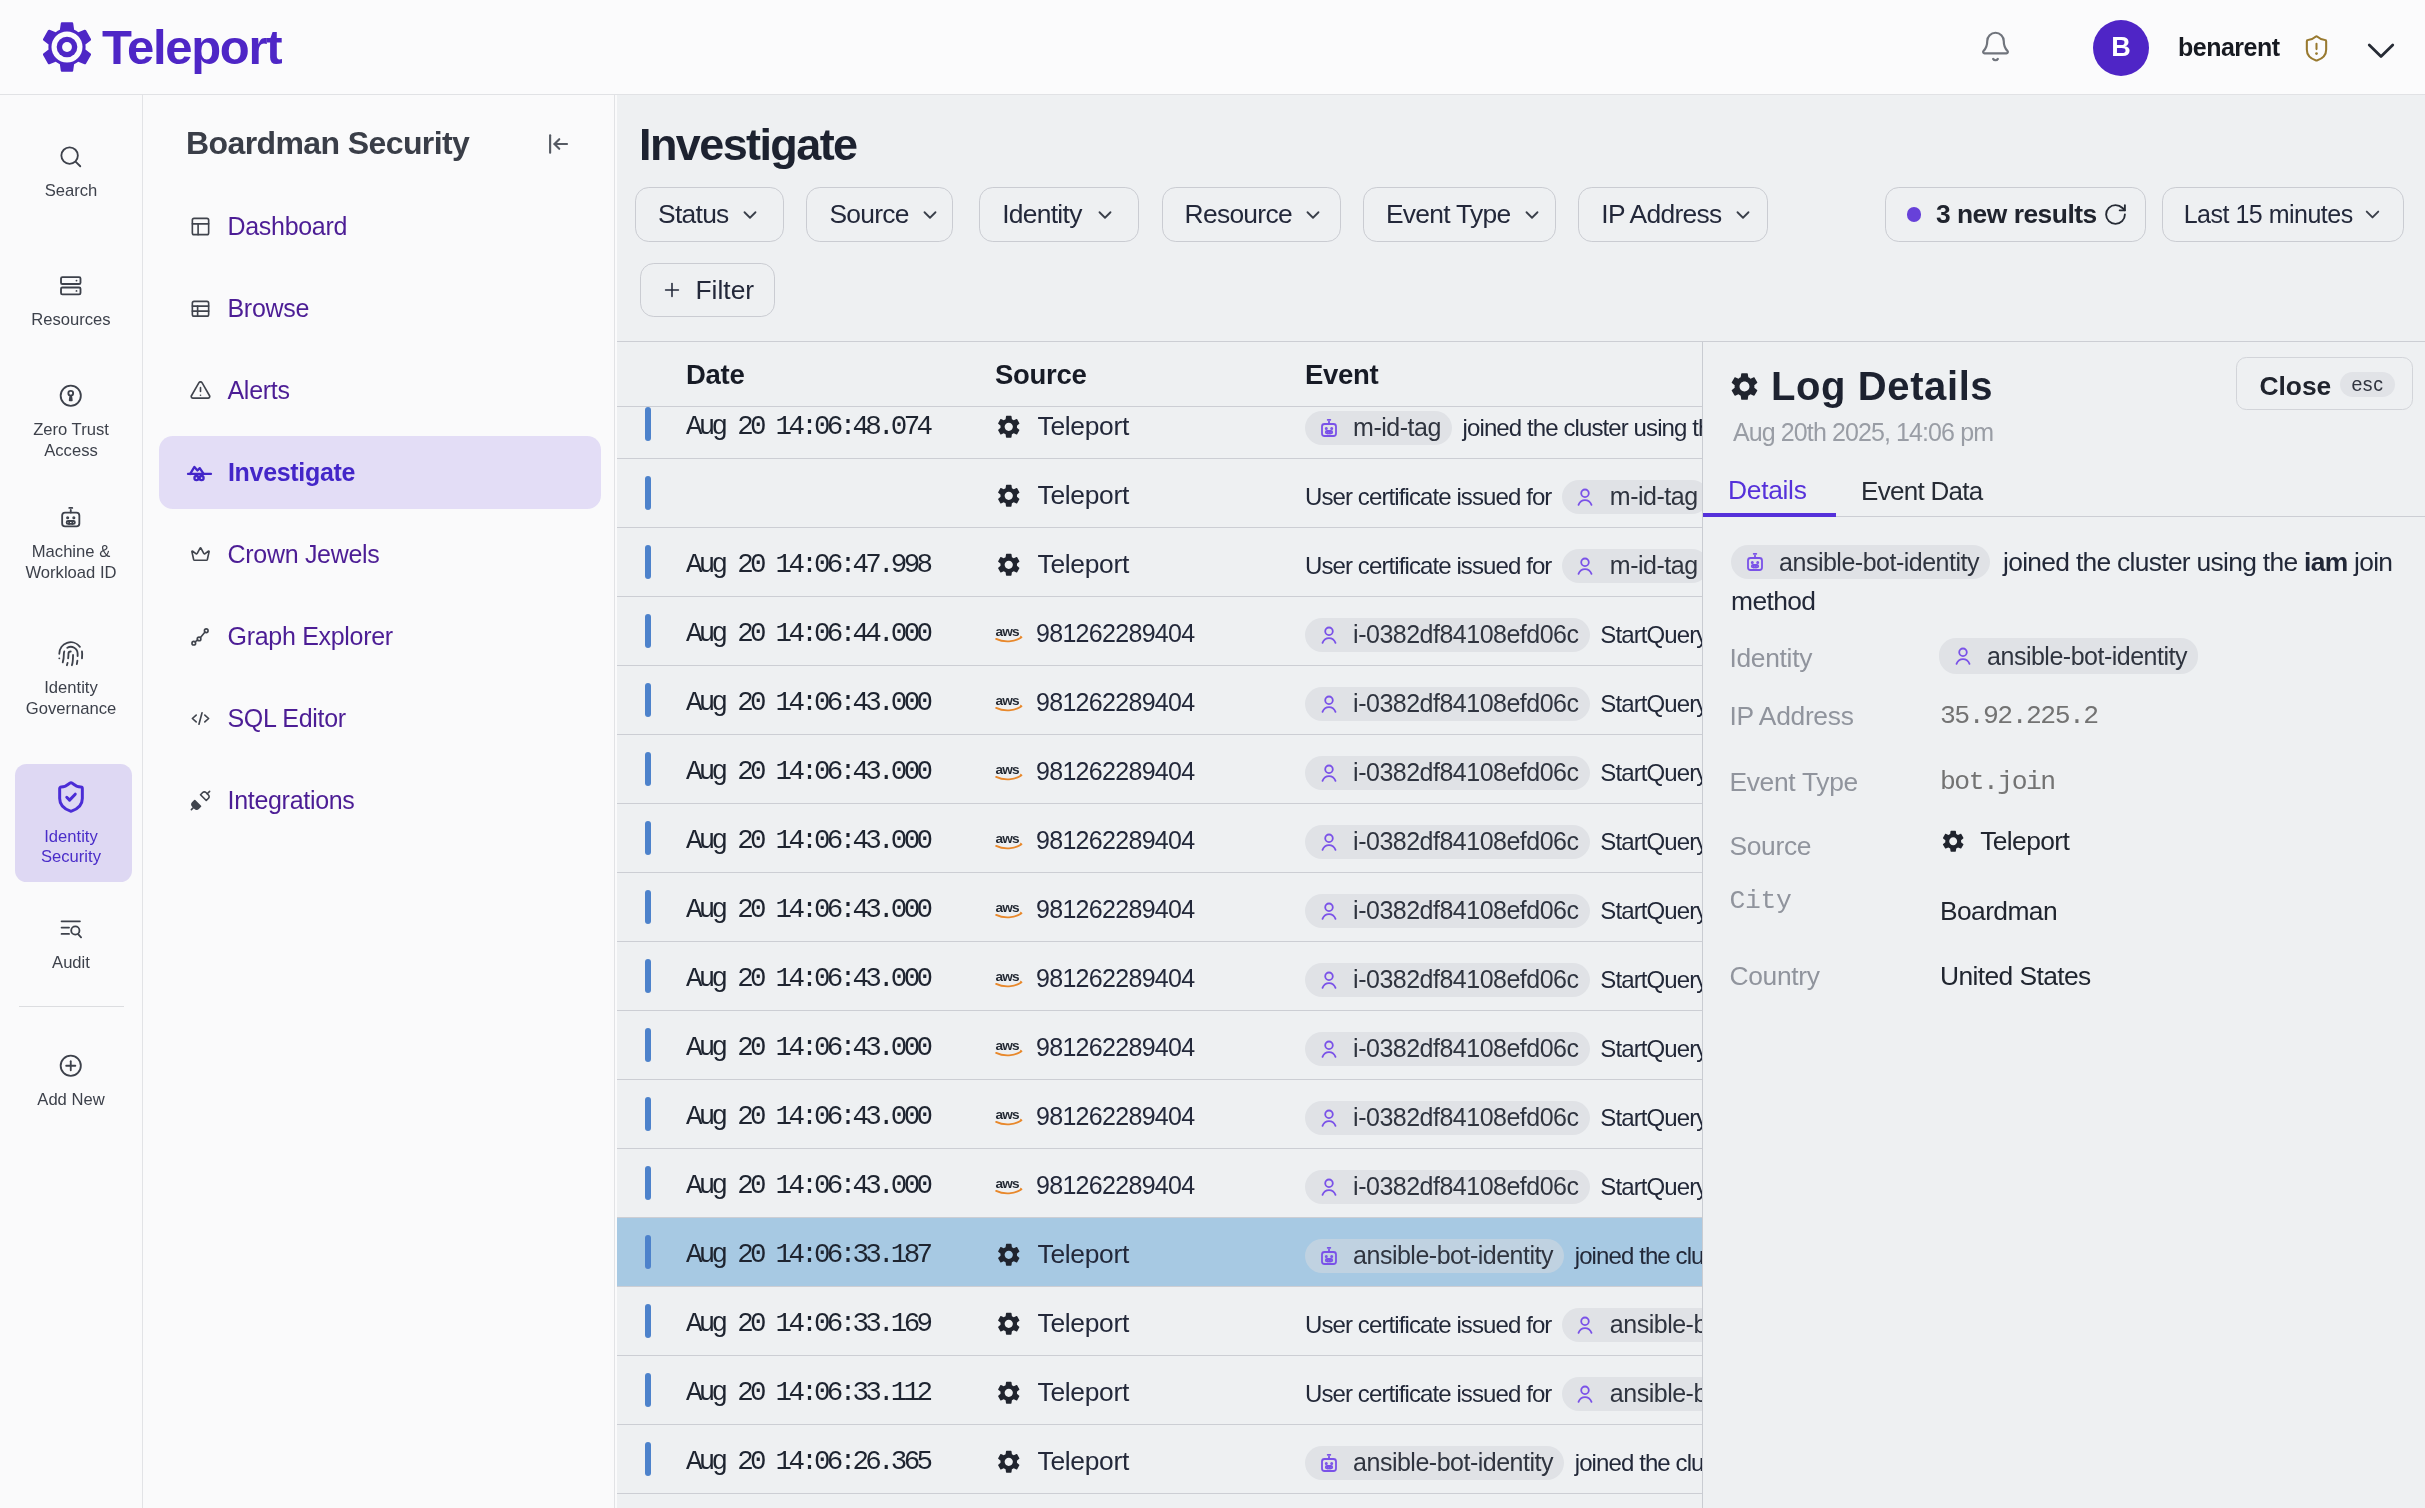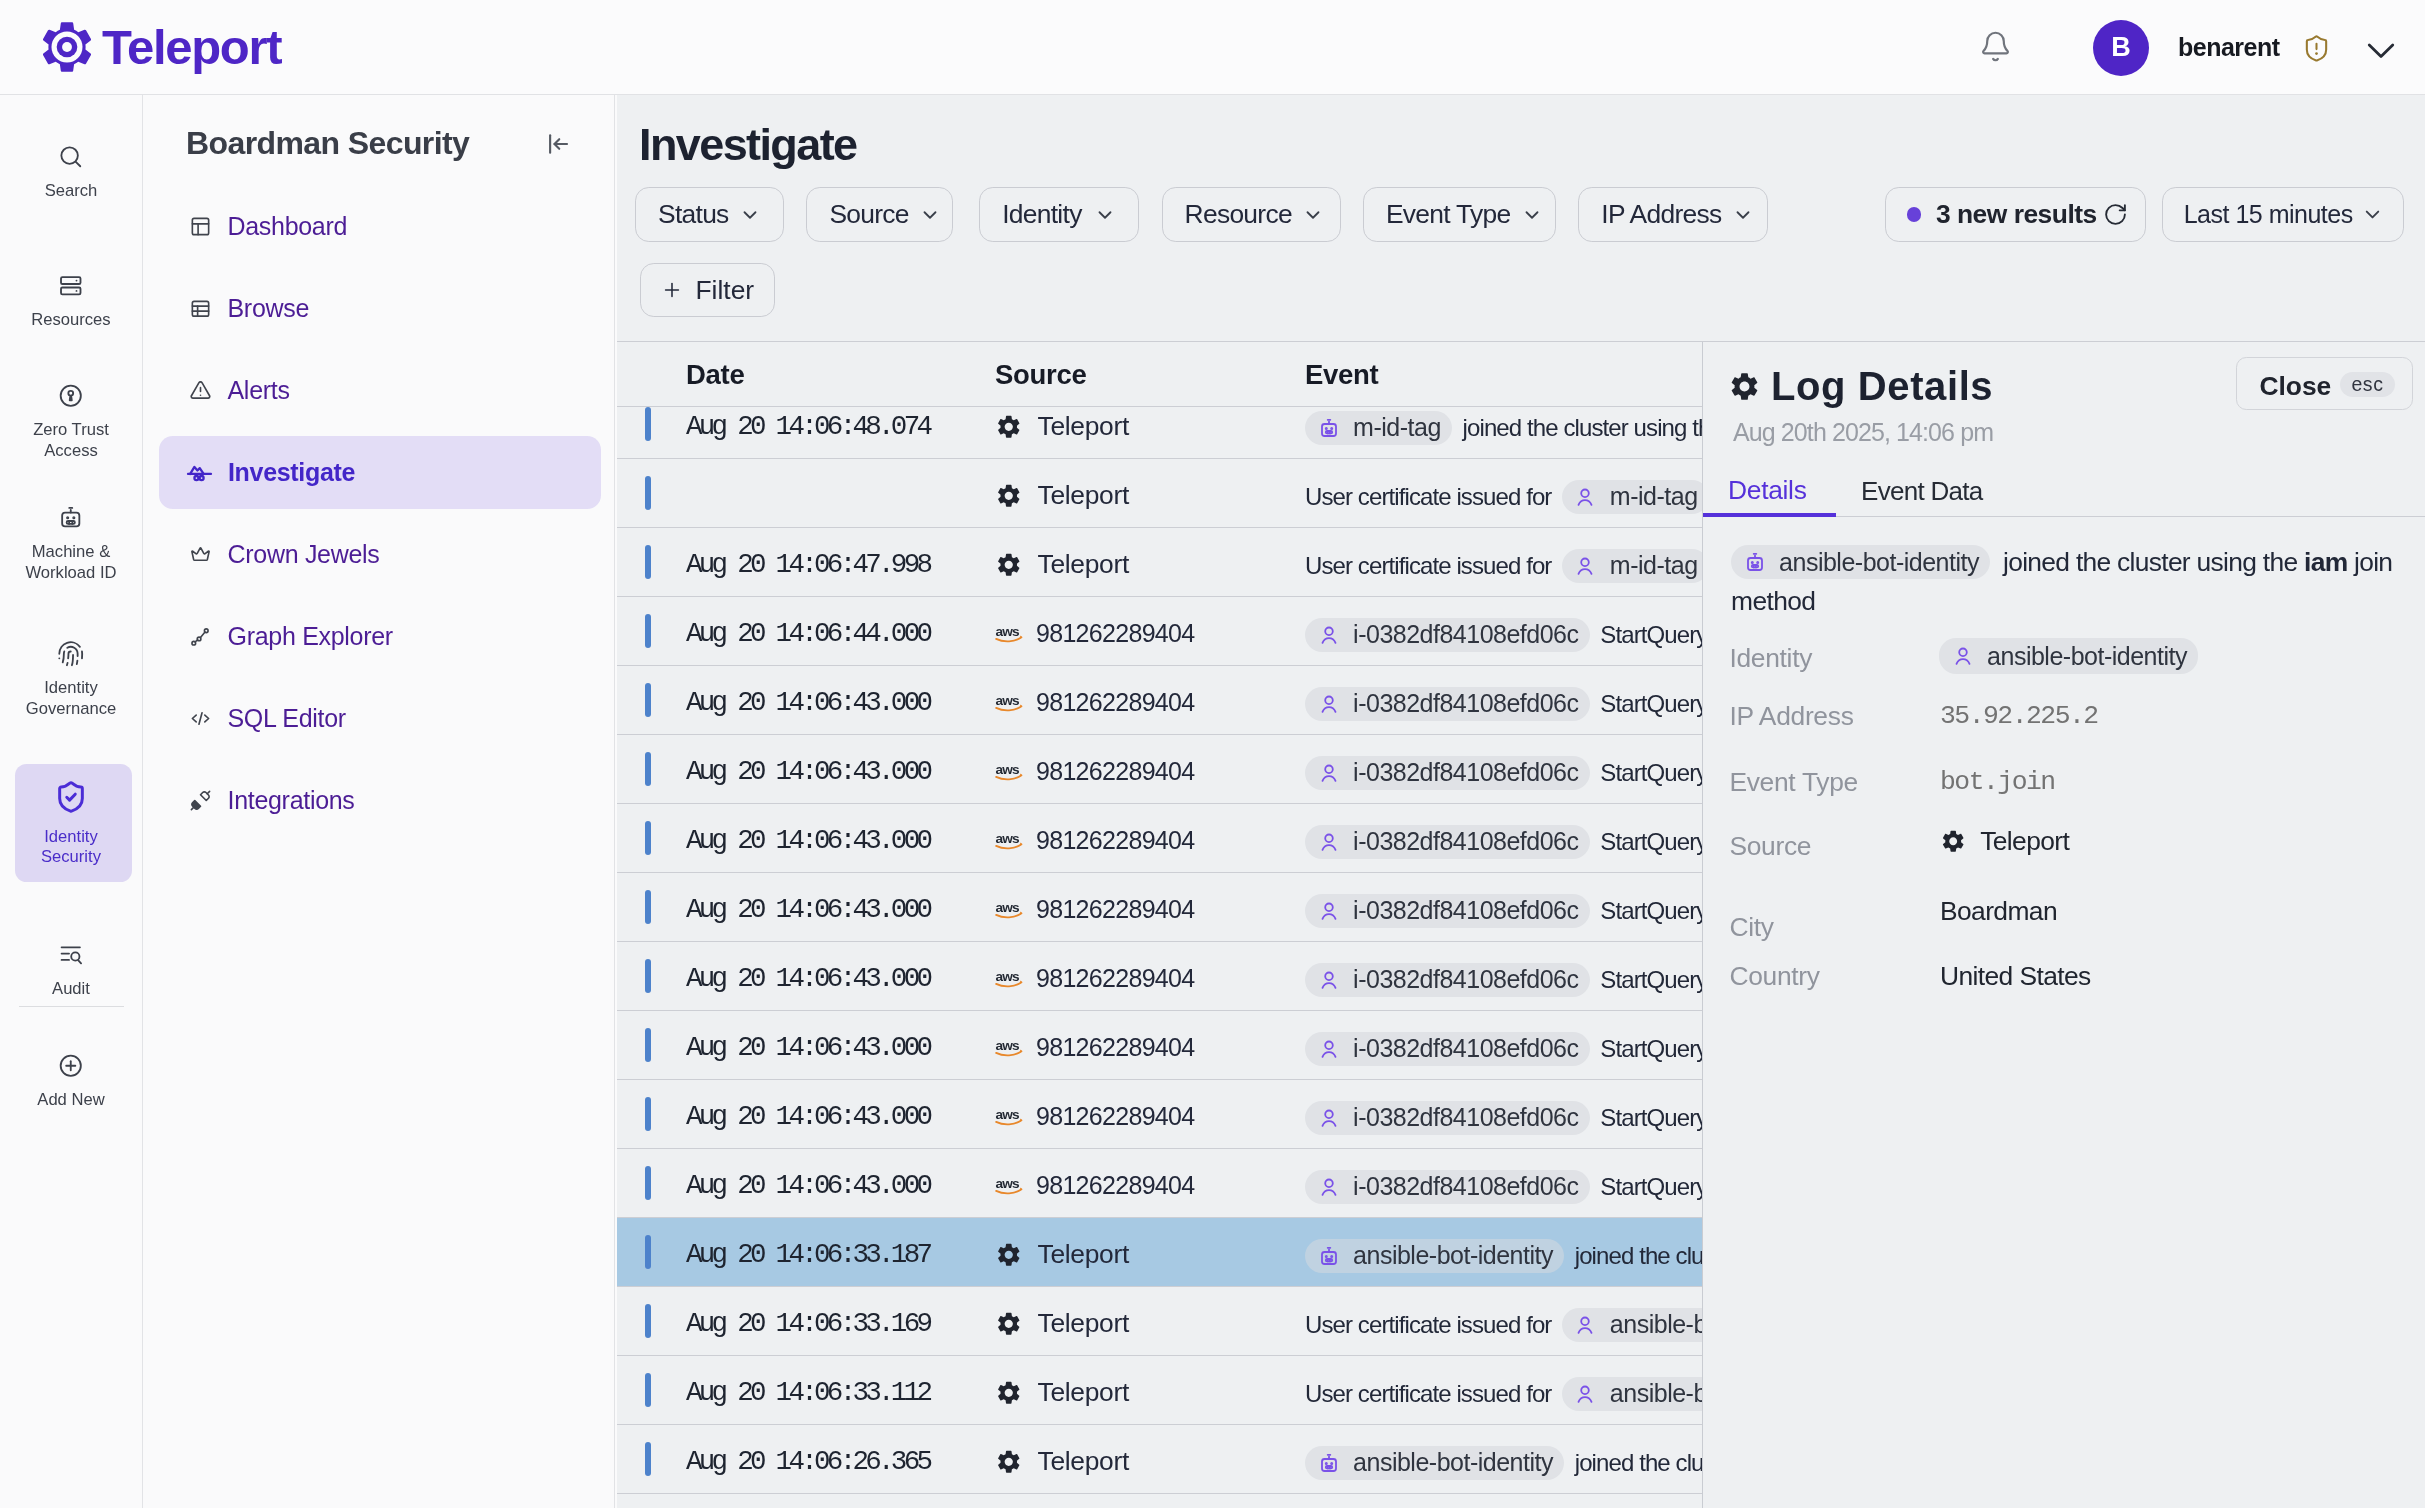--- a/index.html
+++ b/index.html
@@ -160,21 +160,21 @@
     <div class="rlabel">Identity<br>Governance</div>
   </div>
   <div class="rpill"></div>
   <div class="ritem ractive" style="top:685px;">
     <svg style="width:34px;height:34px;" viewBox="0 0 24 24" fill="none" stroke="#4b2dd6" stroke-width="2.1" stroke-linecap="round" stroke-linejoin="round">
         <path d="M20 13c0 5-3.5 7.5-7.66 8.95a1 1 0 0 1-.67-.01C7.5 20.5 4 18 4 13V6a1 1 0 0 1 1-1c2 0 4.5-1.2 6.24-2.72a1.17 1.17 0 0 1 1.52 0C14.51 3.81 17 5 19 5a1 1 0 0 1 1 1z"></path>
         <path d="m9 12.2 2 2 4-4.2"></path>
       </svg>
     <div class="rlabel" style="line-height:20px;margin-top:12.6px;">Identity<br>Security</div>
   </div>
-  <div class="ritem" style="top:846px;justify-content:center;">
+  <div class="ritem" style="top:820px;justify-content:center;">
     <svg viewBox="0 0 24 24" fill="none" stroke="#3d414b" stroke-width="1.6" stroke-linecap="round">
         <path d="M20 5.5H4"></path>
         <path d="M10.5 11H4"></path>
         <path d="M10.5 16.5H4"></path>
         <circle cx="16" cy="13.5" r="3.6"></circle>
         <path d="m21 19.5-2.4-2.5"></path>
       </svg>
     <div class="rlabel">Audit</div>
   </div>
   <div class="rsep"></div>
@@ -665,20 +665,20 @@
             <path d="M5.5 19.8c1.3-3 3.7-4.6 6.5-4.6s5.2 1.6 6.5 4.6"></path>
           </svg>ansible-bot-identity</div>
       <div class="fl" style="top:359px;">IP Address</div>
       <div class="fv fmono" style="top:359px;">35.92.225.2</div>
       <div class="fl" style="top:425px;">Event Type</div>
       <div class="fv fmono" style="top:425px;">bot.join</div>
       <div class="fl" style="top:489px;">Source</div>
       <div class="fv" style="top:484px;display:flex;align-items:center;"><svg style="width:26.4px;height:26.4px;margin-right:13.8px;" viewBox="0 0 24 24">
             <path fill="#20242e" d="M19.14 12.94c.04-.3.06-.61.06-.94 0-.32-.02-.64-.07-.94l2.03-1.58c.18-.14.23-.41.12-.61l-1.92-3.32c-.12-.22-.37-.29-.59-.22l-2.39.96c-.5-.38-1.03-.7-1.62-.94l-.36-2.54c-.04-.24-.24-.41-.48-.41h-3.84c-.24 0-.43.17-.47.41l-.36 2.54c-.59.24-1.13.57-1.62.94l-2.39-.96c-.22-.08-.47 0-.59.22L2.74 8.87c-.12.21-.08.47.12.61l2.03 1.58c-.05.3-.09.63-.09.94s.02.64.07.94l-2.03 1.58c-.18.14-.23.41-.12.61l1.92 3.32c.12.22.37.29.59.22l2.39-.96c.5.38 1.03.7 1.62.94l.36 2.54c.05.24.24.41.48.41h3.84c.24 0 .44-.17.47-.41l.36-2.54c.59-.24 1.13-.56 1.62-.94l2.39.96c.22.08.47 0 .59-.22l1.92-3.32c.12-.22.07-.47-.12-.61l-2.01-1.58zM12 15.6c-1.98 0-3.6-1.62-3.6-3.6s1.62-3.6 3.6-3.6 3.6 1.62 3.6 3.6-1.62 3.6-3.6 3.6z"></path>
           </svg>Teleport</div>
-      <div class="fl" style="top:570px;">City</div>
+      <div class="fl" style="top:544px;font-family:Liberation Mono, monospace;">City</div>
       <div class="fv" style="top:554px;">Boardman</div>
       <div class="fl" style="top:619px;">Country</div>
       <div class="fv" style="top:619px;">United States</div>
     </div>
   </div>
 </div>
 
 
 </body></html>

